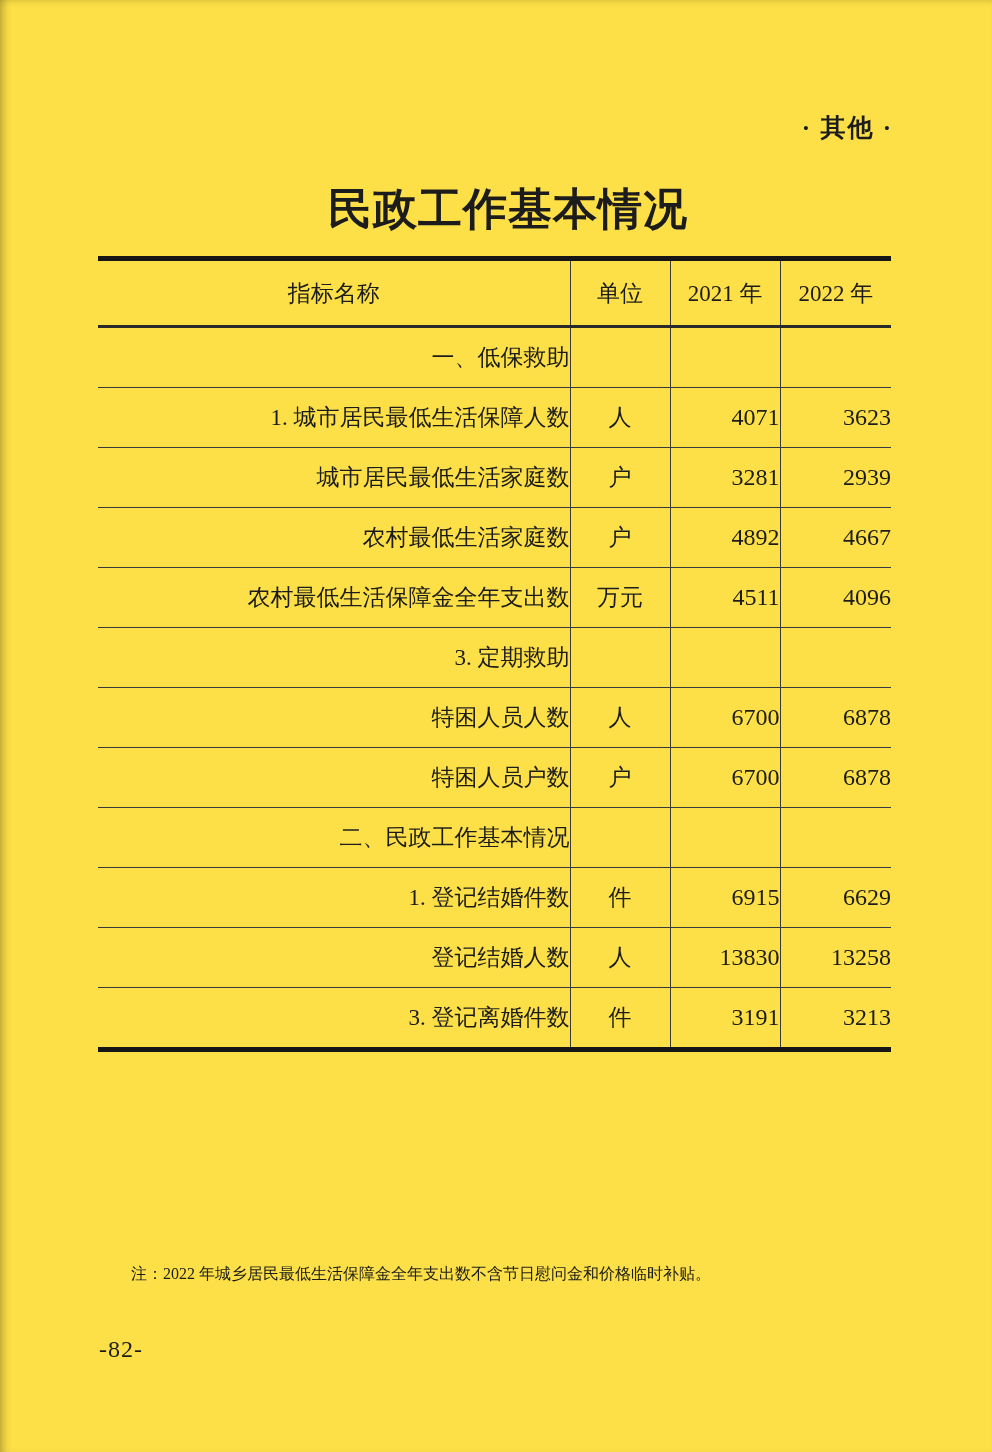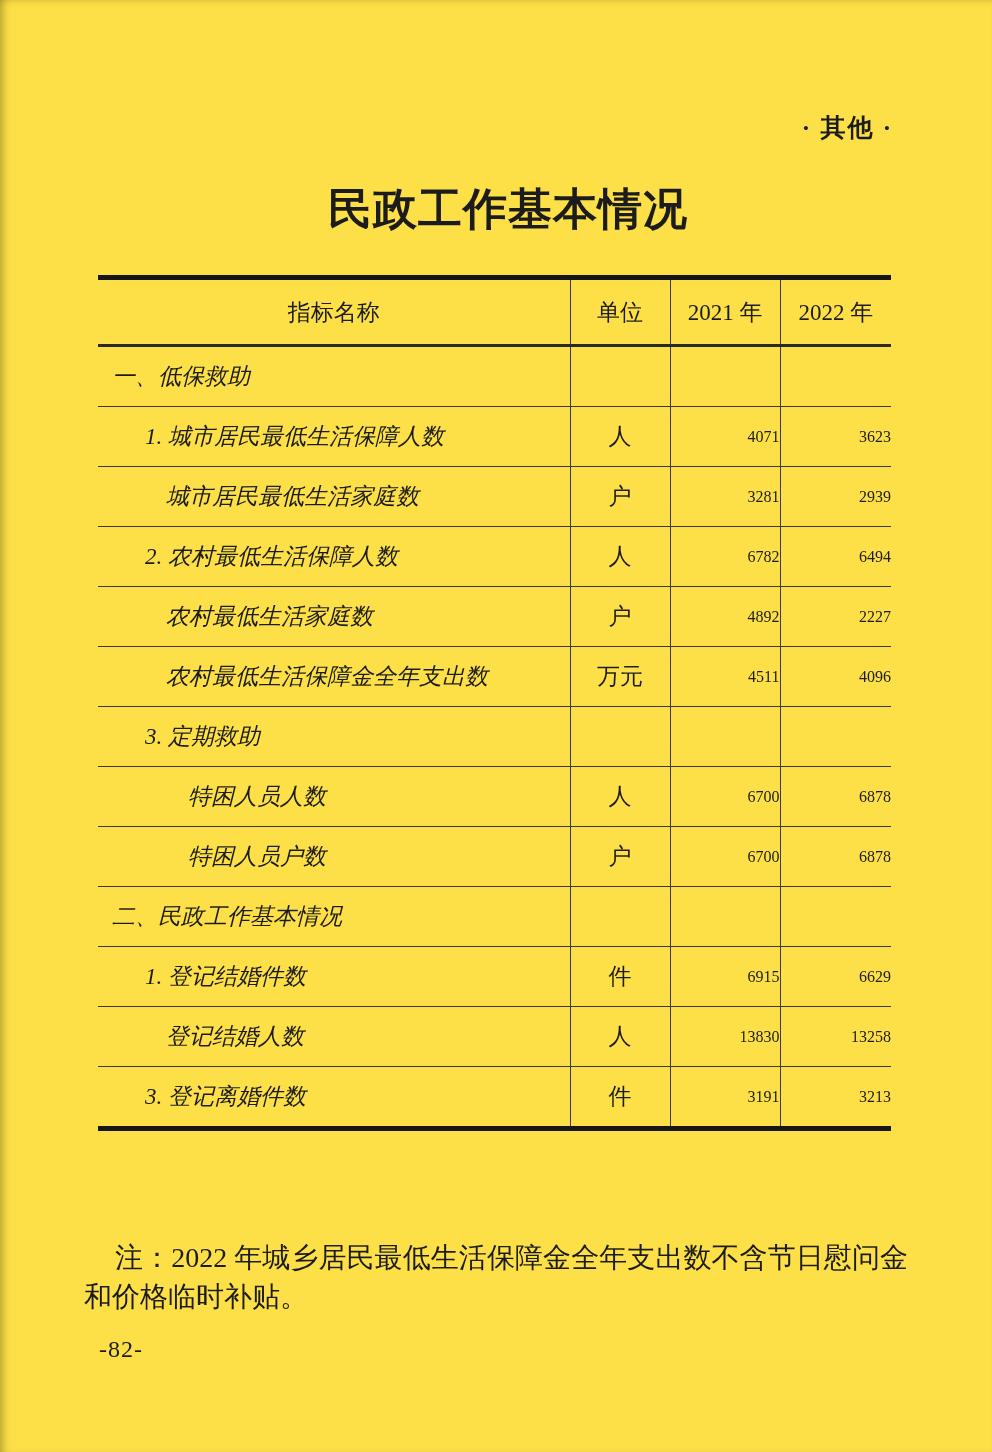--- a/index.html
+++ b/index.html
@@ -44,58 +44,57 @@
     left: 98px;
     width: 793px;
   }
   table.stats {
     width: 793px;
     border-collapse: collapse;
     table-layout: fixed;
     border-top: 5px solid #161616;
     border-bottom: 5px solid #161616;
     font-size: 23px;
-    margin-top: 19px;
   }
   table.stats col.c1 { width: 472px; }
   table.stats col.c2 { width: 100px; }
   table.stats col.c3 { width: 110px; }
   table.stats col.c4 { width: 111px; }
   table.stats th, table.stats td {
     padding: 0;
     font-weight: normal;
     vertical-align: middle;
     overflow: hidden;
     white-space: nowrap;
   }
   table.stats th {
     height: 64px;
     text-align: center;
     border-bottom: 3px solid #2a2a2a;
   }
   table.stats td { height: 59px; border-bottom: 1.5px solid #3a3a3a; }
   table.stats tr:last-child td { border-bottom: none; }
   table.stats th + th, table.stats td + td { border-left: 1.5px solid #3a3a3a; }
-  td.c-name { text-align: left; font-style: italic; }
+  td.c-name { text-align: right; }
   td.c-unit { text-align: center; }
-  td.c-num  { text-align: right; padding-right: 20px; font-size: 16px; }
+  td.c-num  { text-align: right; padding-right: 20px; font-size: 24px; }
   td.c-name.ind-0 { padding-left: 14px; }
   td.c-name.ind-1 { padding-left: 47px; }
   td.c-name.ind-2 { padding-left: 68px; }
   td.c-name.ind-3 { padding-left: 90px; }
   .footnote {
     position: absolute;
     top: 1238px;
     left: 84px;
     width: 824px;
-    font-size: 28px;
+    font-size: 16px;
     line-height: 39px;
     text-align: justify;
     text-indent: 31px;
-    margin: 0;
+    margin: 16px;
   }
   .page-number {
     position: absolute;
     top: 1336px;
     left: 99px;
     font-size: 24px;
     letter-spacing: 1px;
   }
 </style>
 </head>
@@ -138,32 +137,26 @@
       <td class="c-num">3623</td>
     </tr>
 
     <tr>
       <td class="c-name ind-2">城市居民最低生活家庭数</td>
       <td class="c-unit">户</td>
       <td class="c-num">3281</td>
       <td class="c-num">2939</td>
     </tr>
 
-    <tr>
-      <td class="c-name ind-1">2. 农村最低生活保障人数</td>
-      <td class="c-unit">人</td>
-      <td class="c-num">6782</td>
-      <td class="c-num">6494</td>
-    </tr>
 
     <tr>
       <td class="c-name ind-2">农村最低生活家庭数</td>
       <td class="c-unit">户</td>
       <td class="c-num">4892</td>
-      <td class="c-num">2227</td>
+      <td class="c-num">4667</td>
     </tr>
 
     <tr>
       <td class="c-name ind-2">农村最低生活保障金全年支出数</td>
       <td class="c-unit">万元</td>
       <td class="c-num">4511</td>
       <td class="c-num">4096</td>
     </tr>
 
     <tr>

